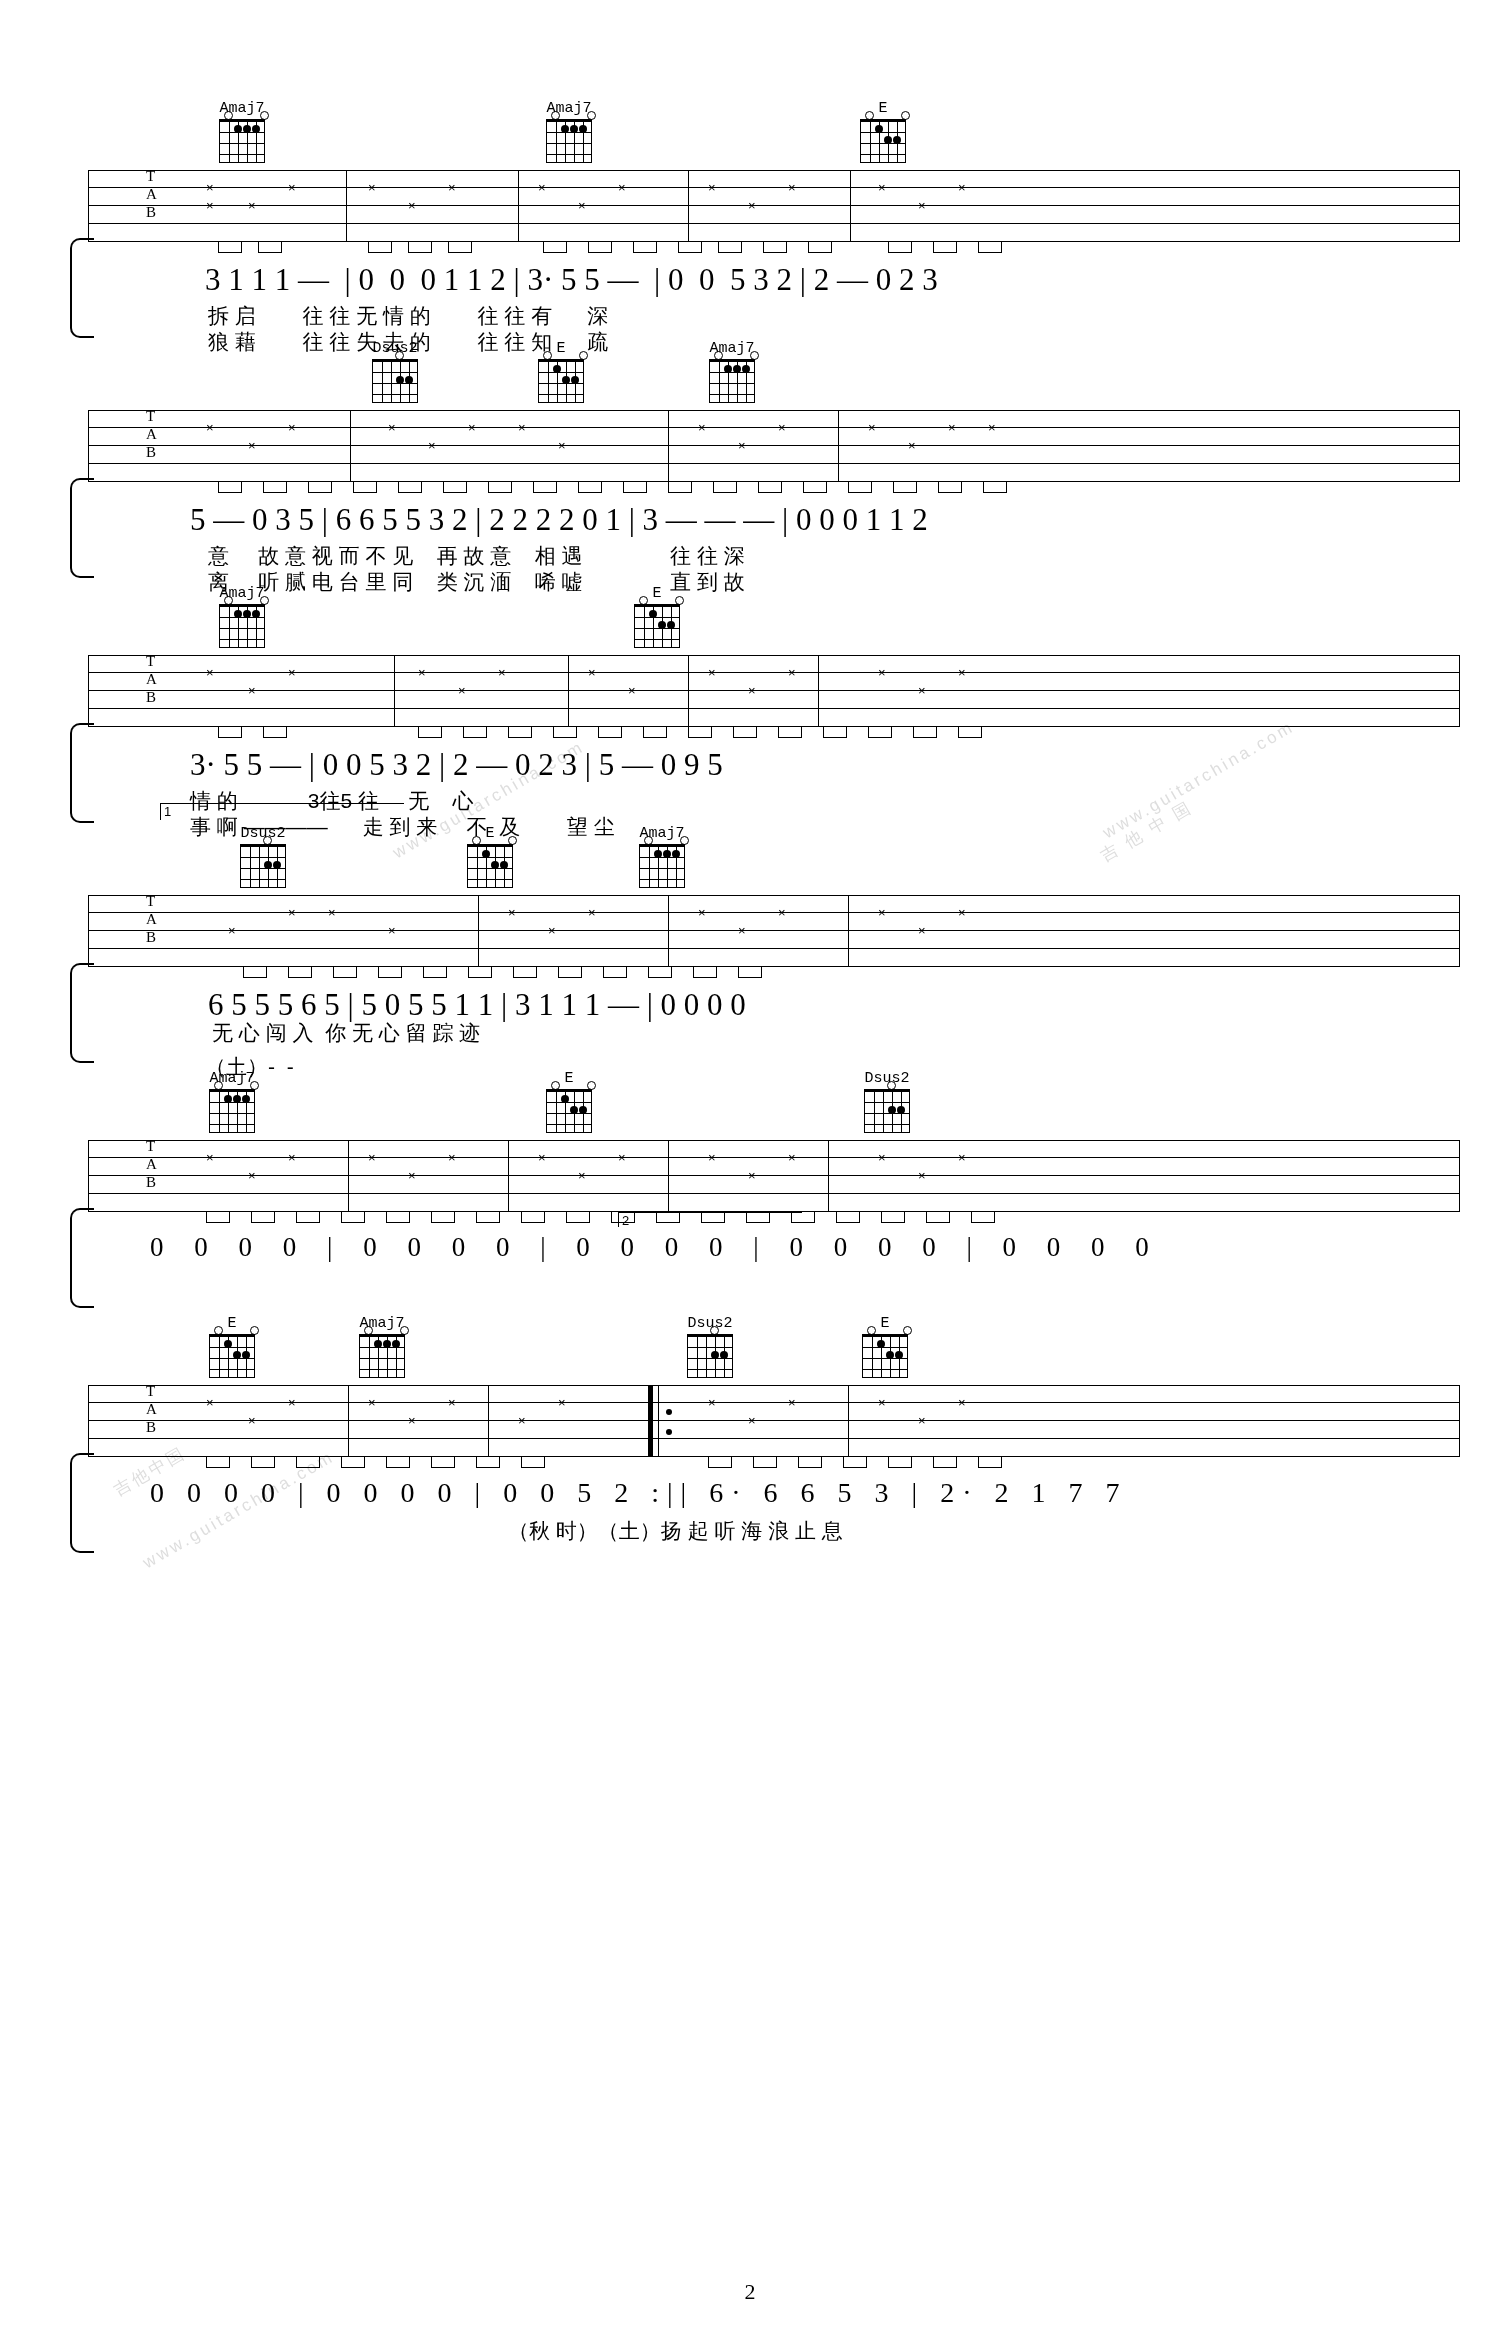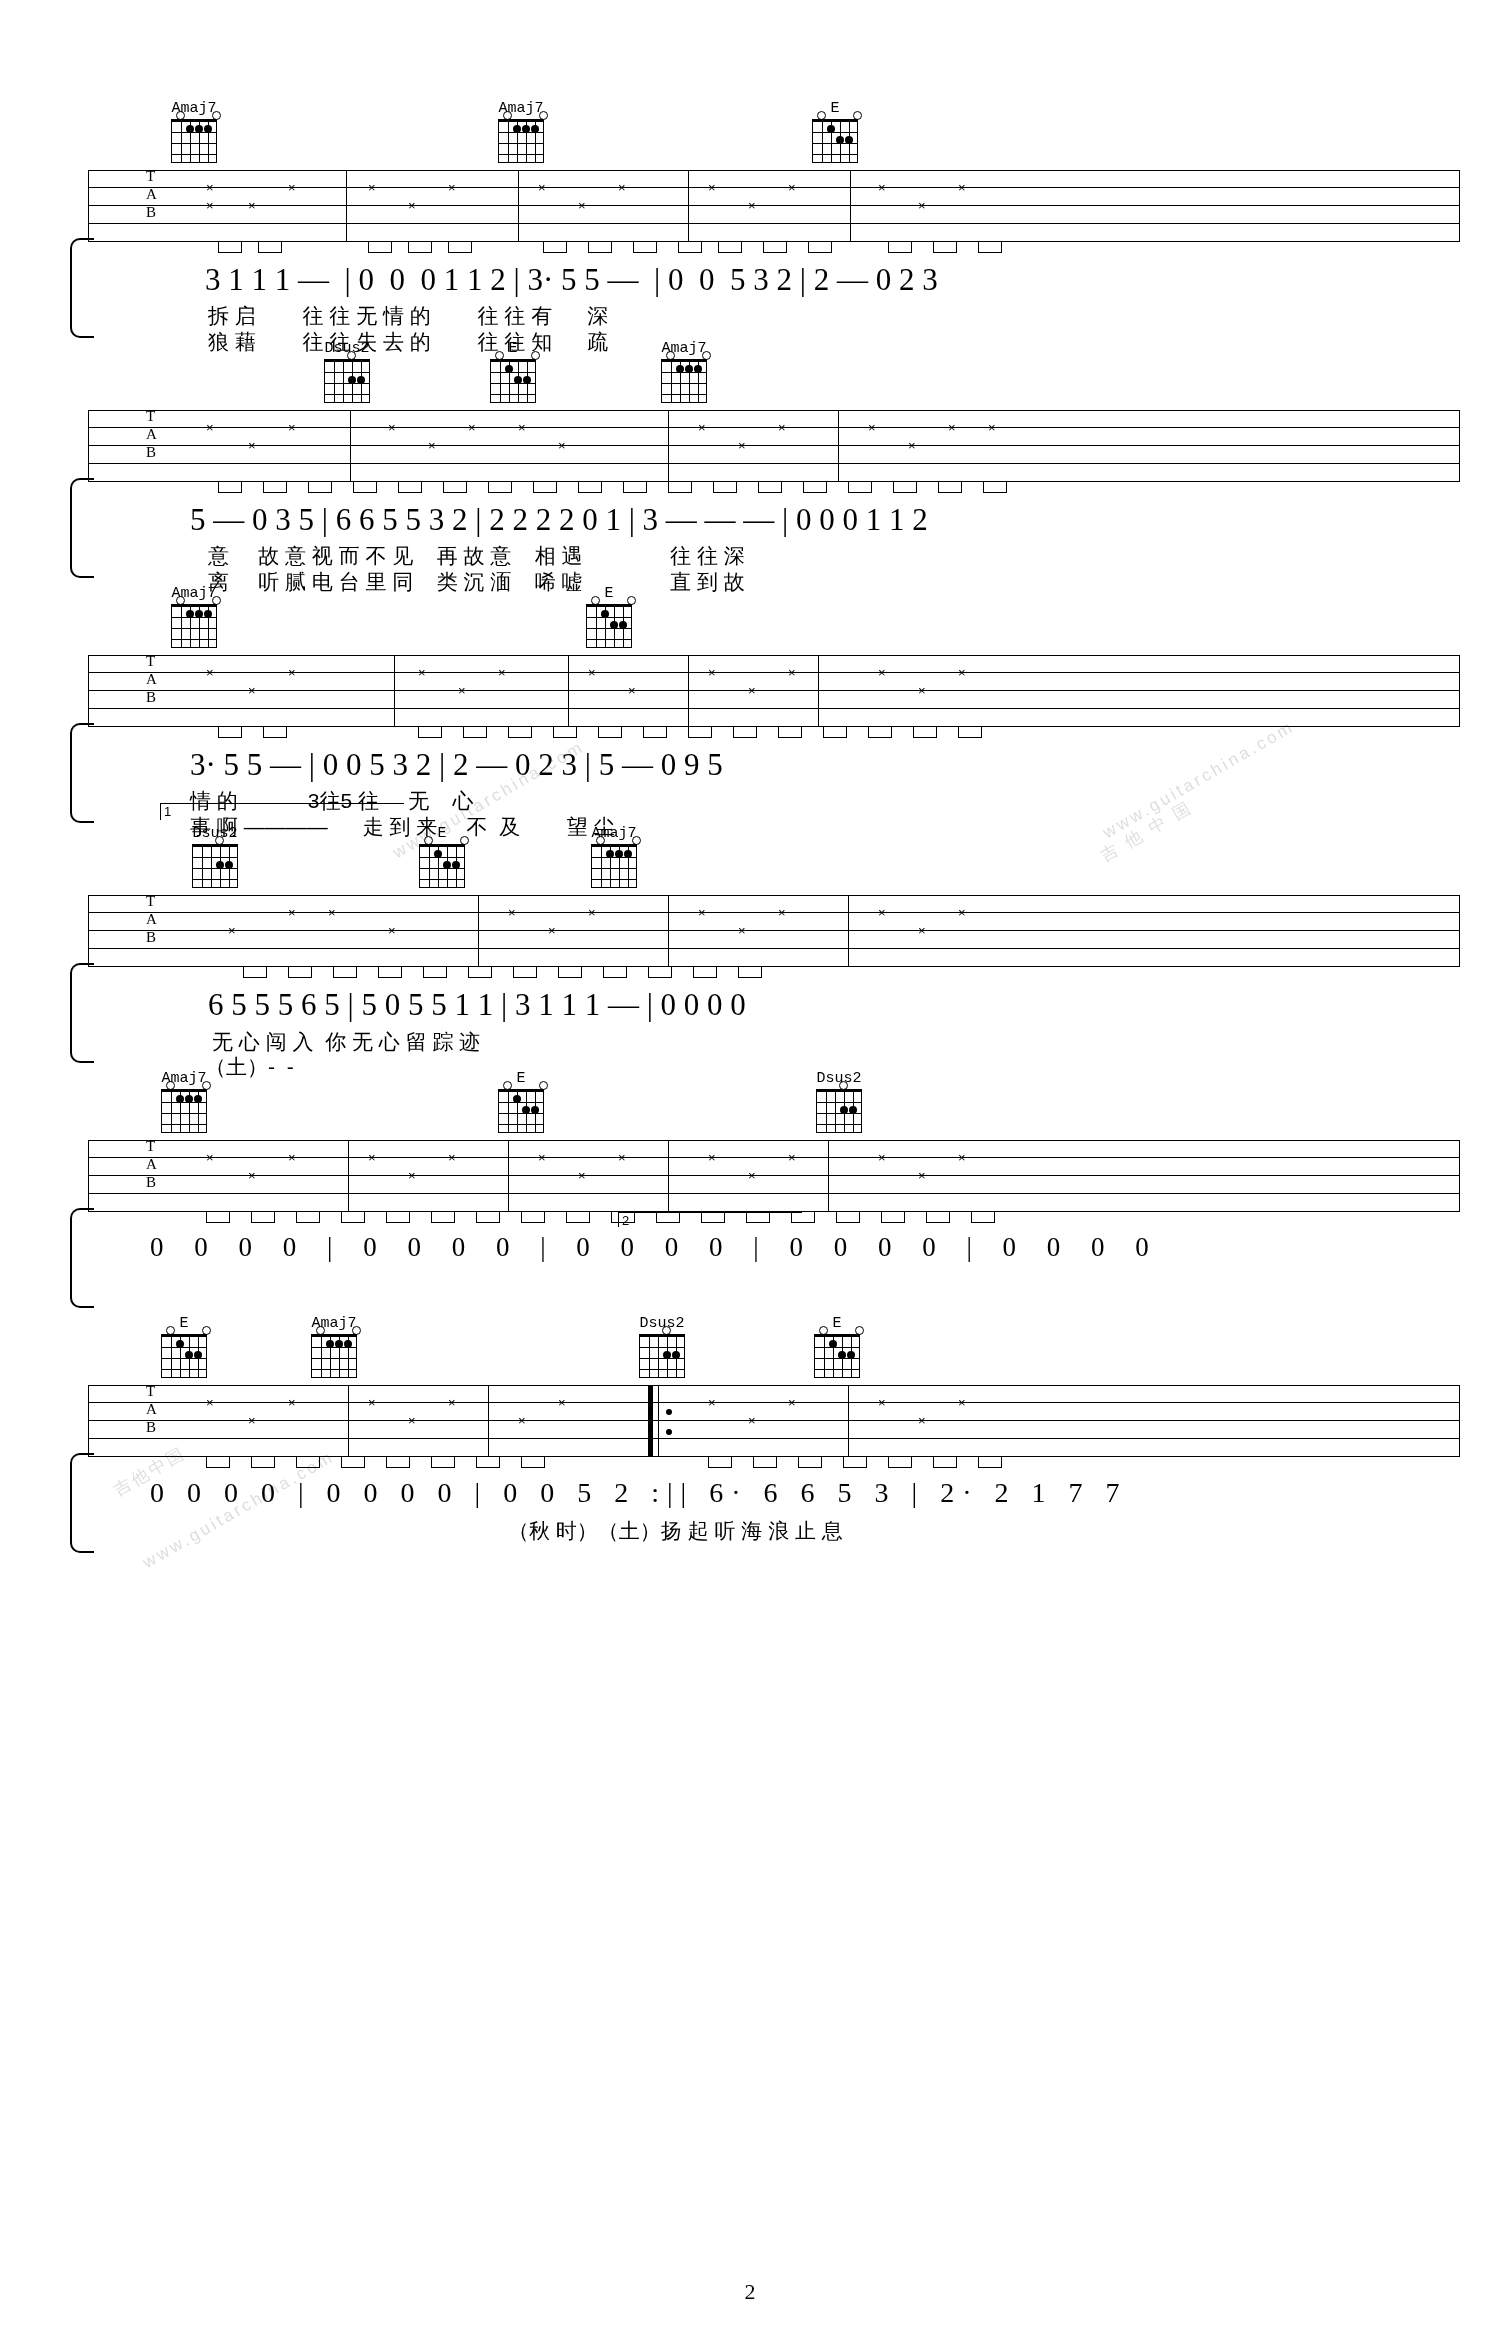--- a/index.html
+++ b/index.html
@@ -13,21 +13,21 @@
   .system{position:absolute;left:40px;width:1420px;}
   .tabbox{position:absolute;left:48px;width:1372px;height:72px;}
   .tabline{position:absolute;left:0;width:100%;height:1px;background:#000;}
   .tabline.l0{top:0}.tabline.l1{top:17px}.tabline.l2{top:35px}.tabline.l3{top:53px}.tabline.l4{top:71px}
   .barline{position:absolute;width:1px;background:#000;top:0;height:72px;}
   .brace{position:absolute;left:30px;width:22px;height:96px;border:2px solid #000;border-right:none;border-radius:10px 0 0 10px;}
   .tabletters{position:absolute;left:58px;top:-2px;font-family:"Liberation Serif",serif;font-size:15px;line-height:17px;letter-spacing:1px;}
   .tabletters div{height:18px;}
 
   
-  .chord{position:absolute;width:58px;}
+  .chord{position:absolute;width:58px;margin-left:48px;}
   .chord .cname{font-family:"Liberation Mono",monospace;font-size:15px;text-align:center;margin-bottom:2px;white-space:nowrap;}
   .grid{position:relative;width:46px;height:44px;margin:0 auto;border:1px solid #000;border-top:3px solid #000;box-sizing:border-box;}
   .grid .v{position:absolute;top:0;bottom:0;width:1px;background:#000;}
   .grid .h{position:absolute;left:0;right:0;height:1px;background:#000;}
   .dot{position:absolute;width:8px;height:8px;border-radius:50%;background:#000;}
   .open{position:absolute;top:-11px;width:7px;height:7px;border:1px solid #000;border-radius:50%;}
 
   
   .xmark{position:absolute;font-size:13px;font-family:"Liberation Sans",sans-serif;}
   .hook{position:absolute;border-bottom:1px solid #000;height:10px;border-left:1px solid #000;border-right:1px solid #000;}
@@ -464,21 +464,21 @@
       <div class="hook" style="left:380px;width:22px"></div>
       <div class="hook" style="left:425px;width:22px"></div>
       <div class="hook" style="left:470px;width:22px"></div>
       <div class="hook" style="left:515px;width:22px"></div>
       <div class="hook" style="left:560px;width:22px"></div>
       <div class="hook" style="left:605px;width:22px"></div>
       <div class="hook" style="left:650px;width:22px"></div>
     </div>
 
     <div class="numrow" style="left:168px;top:112px;">6 5 5 5 6 5 | 5 0 5 5 1 1 | 3 1 1 1 — | 0 0 0 0</div>
-    <div class="lyric" style="left:172px;top:153px;">无 心 闯 入  你 无 心 留 踪 迹</div>
+    <div class="lyric" style="left:172px;top:144px;">无 心 闯 入  你 无 心 留 踪 迹</div>
     <div class="lyric" style="left:165px;top:178px;">（土）-  -</div>
   </div>
 
   <div class="system" style="top:1120px;">
     <div class="brace" style="top:88px;"></div>
 
     <div class="chord" style="left:115px;top:-50px;">
       <div class="cname">Amaj7</div>
       <div class="grid">
         <div class="v" style="left:9px"></div>

